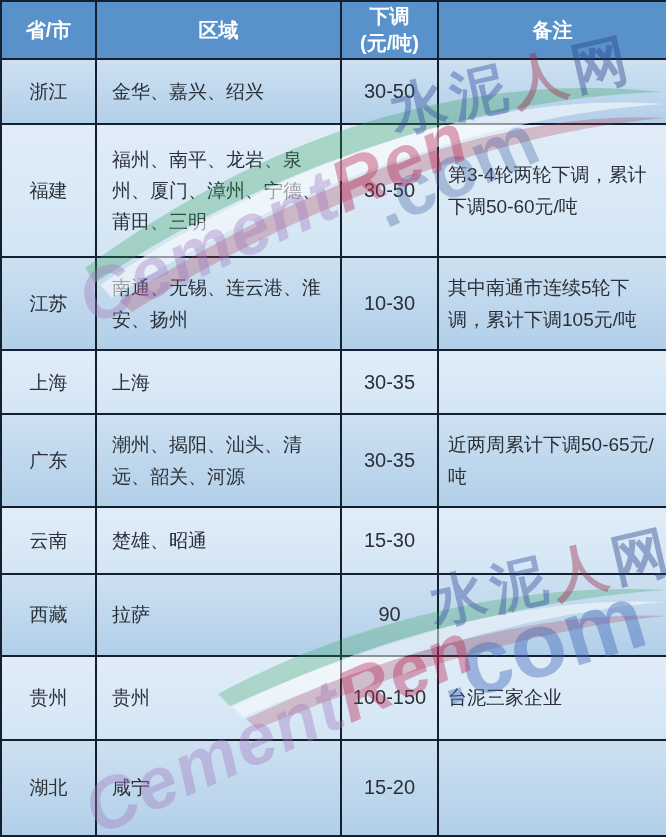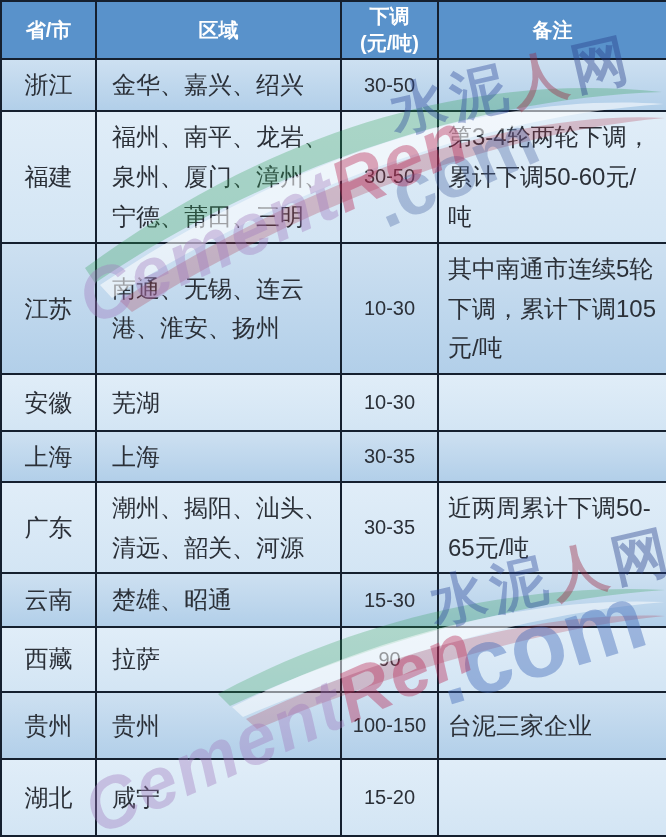--- a/index.html
+++ b/index.html
@@ -6,21 +6,21 @@
   body{font-family:"Liberation Sans","DejaVu Sans",sans-serif;}
   .stage{
     position:relative;width:666px;height:837px;overflow:hidden;background:#fff;
   }
   table.price-table{
     width:666px;height:837px;border-collapse:collapse;table-layout:fixed;
     position:relative;z-index:1;
   }
   .price-table td,.price-table th{
     border:2px solid #15202f;vertical-align:middle;
-    color:#2b3038;font-size:24px;line-height:1.65;
+    color:#2b3038;font-size:19px;line-height:1.65;
     overflow:hidden;
   }
   .price-table thead th{
     background:#5992cb;color:#ffffff;font-weight:700;font-size:20px;
     text-align:center;line-height:1.35;
   }
   .price-table tbody tr:nth-child(odd) td{
     background:linear-gradient(180deg,#cde0f1 0%,#b2cfe9 100%);
   }
   .price-table tbody tr:nth-child(even) td{
@@ -82,26 +82,20 @@
         <td class="c-region">福州、南平、龙岩、泉州、厦门、漳州、宁德、莆田、三明</td>
         <td class="c-reduction">30-50</td>
         <td class="c-remark">第3-4轮两轮下调，累计下调50-60元/吨</td>
       </tr>
       <tr style="height:62px">
         <td class="c-prov">江苏</td>
         <td class="c-region">南通、无锡、连云港、淮安、扬州</td>
         <td class="c-reduction">10-30</td>
         <td class="c-remark">其中南通市连续5轮下调，累计下调105元/吨</td>
       </tr>
-      <tr style="height:56px">
-        <td class="c-prov">安徽</td>
-        <td class="c-region">芜湖</td>
-        <td class="c-reduction">10-30</td>
-        <td class="c-remark"></td>
-      </tr>
       <tr style="height:50px">
         <td class="c-prov">上海</td>
         <td class="c-region">上海</td>
         <td class="c-reduction">30-35</td>
         <td class="c-remark"></td>
       </tr>
       <tr style="height:66px">
         <td class="c-prov">广东</td>
         <td class="c-region">潮州、揭阳、汕头、清远、韶关、河源</td>
         <td class="c-reduction">30-35</td>

